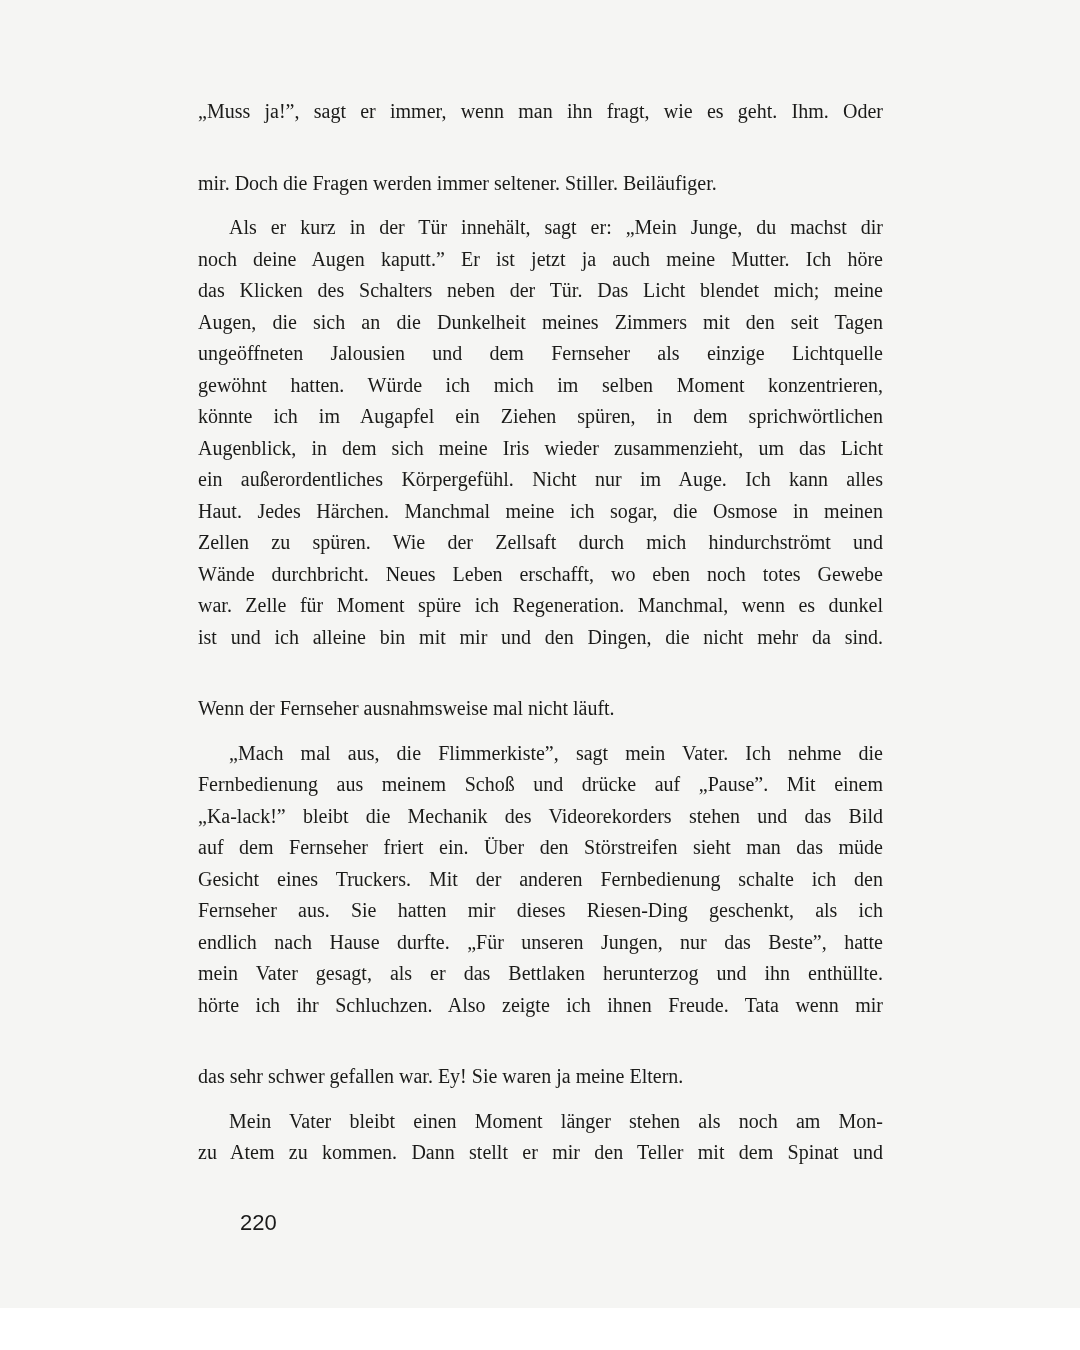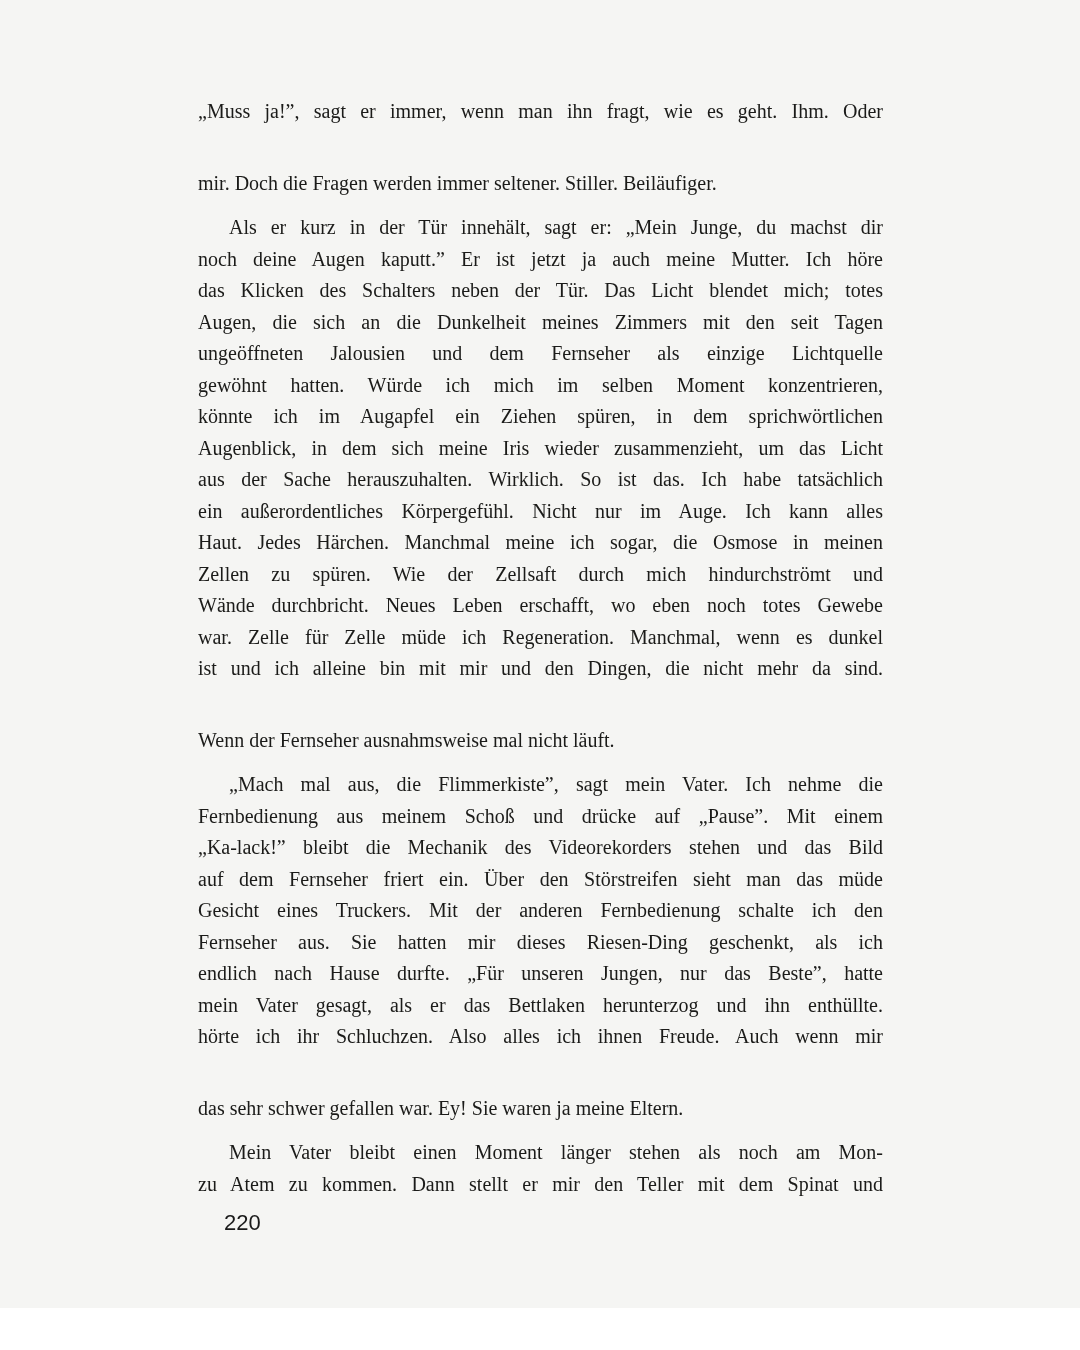--- a/index.html
+++ b/index.html
@@ -26,64 +26,63 @@
   .line {
     text-align: justify;
     text-align-last: justify;
     text-justify: inter-word;
     white-space: normal;
   }
   .line.last { text-align-last: left; margin-top: 40px; }
   .line.first-indent { text-indent: 31px; }
   .page-number {
     position: absolute;
-    left: 224px; top: 1210px;
+    left: 240px; top: 1210px;
     font-family: "Liberation Sans", sans-serif;
     font-size: 22px;
     line-height: 26px;
     color: #1a1a1a;
   }
 </style>
 </head>
 <body>
 
 <div class="page">
   <div class="text-block" id="text-block">
       <div class="para">
         <div class="line">„Muss ja!”, sagt er immer, wenn man ihn fragt, wie es geht. Ihm. Oder</div>
         <div class="line last">mir. Doch die Fragen werden immer seltener. Stiller. Beiläufiger.</div>
       </div>
       <div class="para">
         <div class="line first-indent">Als er kurz in der Tür innehält, sagt er: „Mein Junge, du machst dir</div>
         <div class="line">noch deine Augen kaputt.” Er ist jetzt ja auch meine Mutter. Ich höre</div>
-        <div class="line">das Klicken des Schalters neben der Tür. Das Licht blendet mich; totes</div>
+        <div class="line">das Klicken des Schalters neben der Tür. Das Licht blendet mich; meine</div>
         <div class="line">Augen, die sich an die Dunkelheit meines Zimmers mit den seit Tagen</div>
         <div class="line">ungeöffneten Jalousien und dem Fernseher als einzige Lichtquelle</div>
         <div class="line">gewöhnt hatten. Würde ich mich im selben Moment konzentrieren,</div>
         <div class="line">könnte ich im Augapfel ein Ziehen spüren, in dem sprichwörtlichen</div>
         <div class="line">Augenblick, in dem sich meine Iris wieder zusammenzieht, um das Licht</div>
-        <div class="line">aus der Sache herauszuhalten. Wirklich. So ist das. Ich habe tatsächlich</div>
         <div class="line">ein außerordentliches Körpergefühl. Nicht nur im Auge. Ich kann alles</div>
         <div class="line">Haut. Jedes Härchen. Manchmal meine ich sogar, die Osmose in meinen</div>
         <div class="line">Zellen zu spüren. Wie der Zellsaft durch mich hindurchströmt und</div>
         <div class="line">Wände durchbricht. Neues Leben erschafft, wo eben noch totes Gewebe</div>
-        <div class="line">war. Zelle für Zelle müde ich Regeneration. Manchmal, wenn es dunkel</div>
+        <div class="line">war. Zelle für Moment spüre ich Regeneration. Manchmal, wenn es dunkel</div>
         <div class="line">ist und ich alleine bin mit mir und den Dingen, die nicht mehr da sind.</div>
         <div class="line last">Wenn der Fernseher ausnahmsweise mal nicht läuft.</div>
       </div>
       <div class="para">
         <div class="line first-indent">„Mach mal aus, die Flimmerkiste”, sagt mein Vater. Ich nehme die</div>
         <div class="line">Fernbedienung aus meinem Schoß und drücke auf „Pause”. Mit einem</div>
         <div class="line">„Ka-lack!” bleibt die Mechanik des Videorekorders stehen und das Bild</div>
         <div class="line">auf dem Fernseher friert ein. Über den Störstreifen sieht man das müde</div>
         <div class="line">Gesicht eines Truckers. Mit der anderen Fernbedienung schalte ich den</div>
         <div class="line">Fernseher aus. Sie hatten mir dieses Riesen-Ding geschenkt, als ich</div>
         <div class="line">endlich nach Hause durfte. „Für unseren Jungen, nur das Beste”, hatte</div>
         <div class="line">mein Vater gesagt, als er das Bettlaken herunterzog und ihn enthüllte.</div>
-        <div class="line">hörte ich ihr Schluchzen. Also alles ich ihnen Freude. Auch wenn mir</div>
+        <div class="line">hörte ich ihr Schluchzen. Also zeigte ich ihnen Freude. Tata wenn mir</div>
         <div class="line last">das sehr schwer gefallen war. Ey! Sie waren ja meine Eltern.</div>
       </div>
       <div class="para">
         <div class="line first-indent">Mein Vater bleibt einen Moment länger stehen als noch am Mon-</div>
         <div class="line">zu Atem zu kommen. Dann stellt er mir den Teller mit dem Spinat und</div>
       </div>
     </div>
   <div class="page-number">220</div>
 </div>
 

